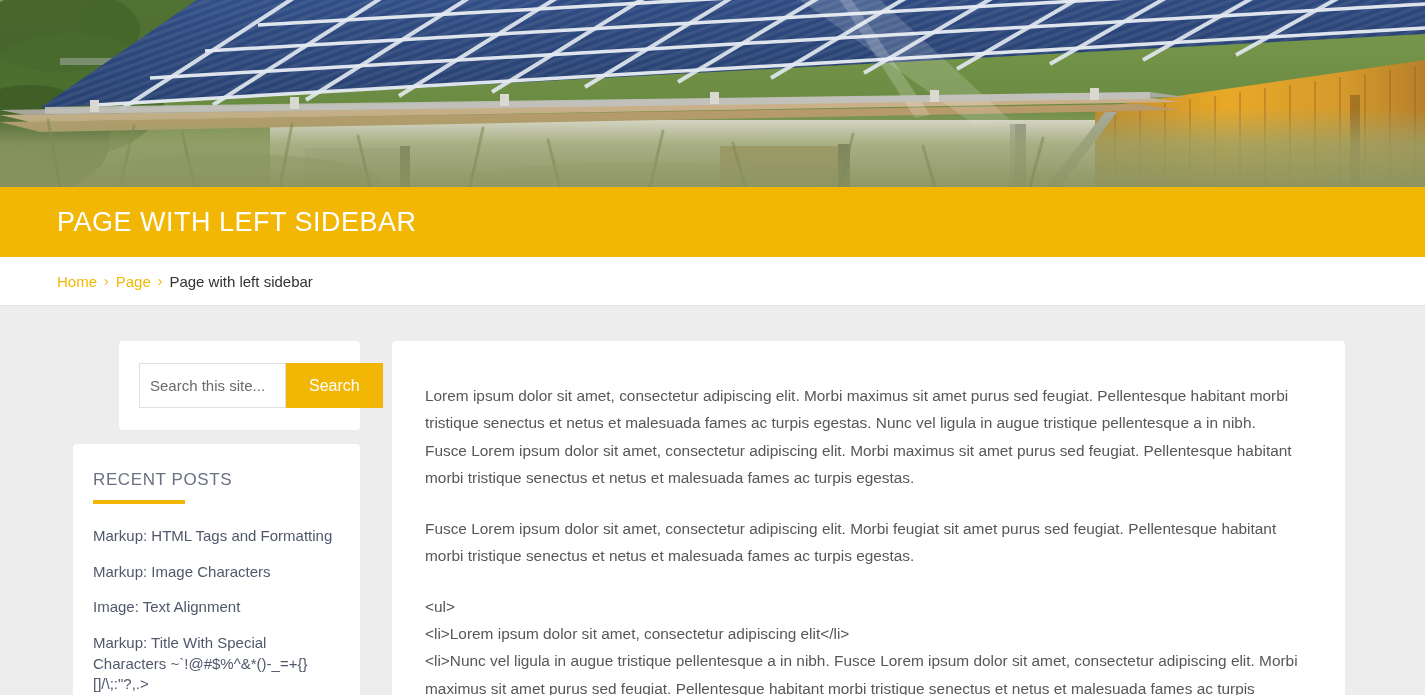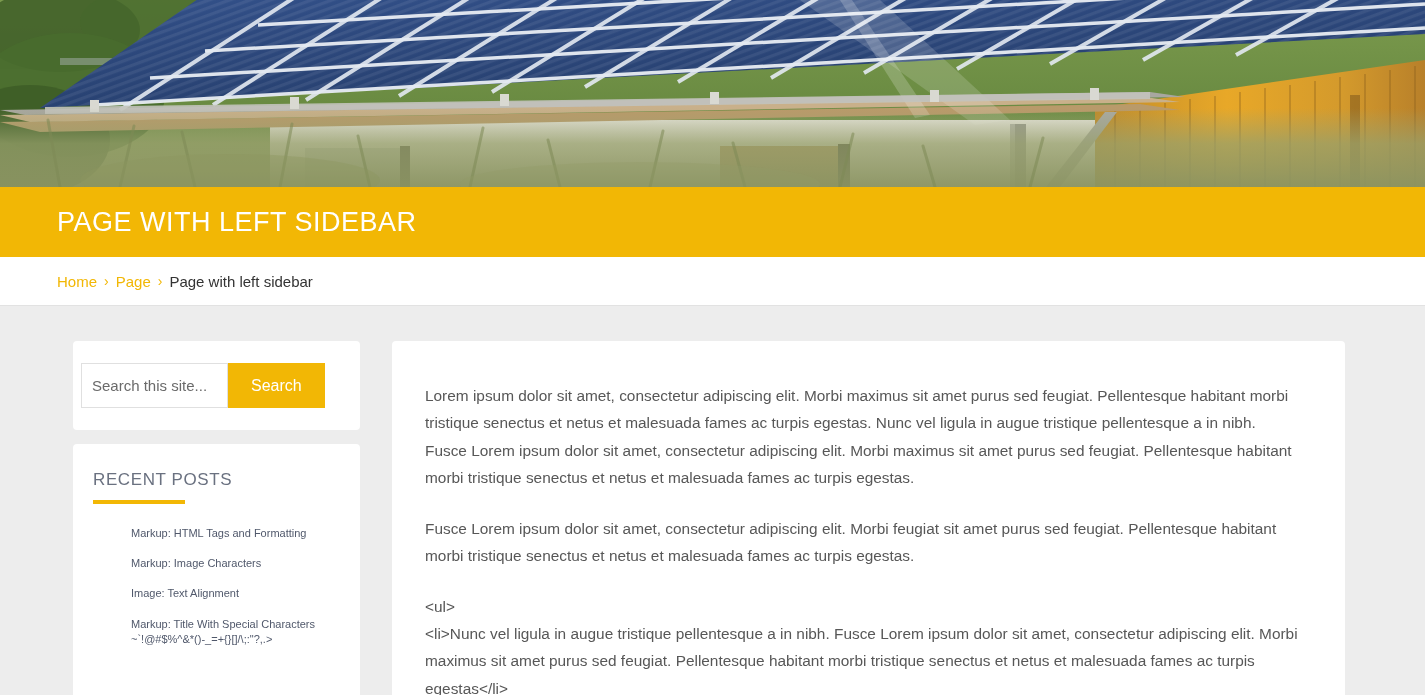--- a/index.html
+++ b/index.html
@@ -65,22 +65,23 @@
   .sidebar { width: 287px; flex: 0 0 287px; }
   .content { width: 953px; flex: 0 0 953px; }
 
   .card {
     background: #ffffff;
     border-radius: 4px;
   }
 
   
   .search-card {
-    padding: 22px 8px;
+    padding: 22px 20px;
     margin-bottom: 14px;
+    margin-left: 46px;
   }
   .search-row { display: flex; align-items: stretch; }
   .search-input {
     width: 147px; height: 45px;
     border: 1px solid #e0e0e0;
     background: #fff;
     padding: 0 10px;
     font-size: 15px;
     color: #555;
     font-family: "Liberation Sans", sans-serif;
@@ -115,25 +116,24 @@
   }
   .widget-underline {
     width: 92px; height: 4px;
     background: #f2b705;
     margin-bottom: 22px;
   }
   .post-list { list-style: none; margin: 0; padding: 0; }
   .post-item { margin-bottom: 15px; }
   .post-link {
     color: #50586b;
-    font-size: 11px;
+    font-size: 15px;
     line-height: 1.38;
     text-decoration: none;
     display: block;
-    margin-left: 38px;
   }
 
   
   .content-card {
     padding: 41px 44px 30px 33px;
     min-height: 320px;
   }
   .body-para {
     margin: 0 0 23px 0;
     color: #575757;
@@ -339,17 +339,18 @@
       </ul>
     </div>
 
   </aside>
 
   <main class="content">
     <div class="card content-card">
       <p class="body-para">Lorem ipsum dolor sit amet, consectetur adipiscing elit. Morbi maximus sit amet purus sed feugiat. Pellentesque habitant morbi tristique senectus et netus et malesuada fames ac turpis egestas. Nunc vel ligula in augue tristique pellentesque a in nibh. Fusce Lorem ipsum dolor sit amet, consectetur adipiscing elit. Morbi maximus sit amet purus sed feugiat. Pellentesque habitant morbi tristique senectus et netus et malesuada fames ac turpis egestas.</p>
       <p class="body-para">Fusce Lorem ipsum dolor sit amet, consectetur adipiscing elit. Morbi feugiat sit amet purus sed feugiat. Pellentesque habitant morbi tristique senectus et netus et malesuada fames ac turpis egestas.</p>
       <p class="raw-line">&lt;ul&gt;</p>
+      <p class="raw-line">&lt;li&gt;Lorem ipsum dolor sit amet, consectetur adipiscing elit&lt;/li&gt;</p>
       <p class="raw-line">&lt;li&gt;Nunc vel ligula in augue tristique pellentesque a in nibh. Fusce Lorem ipsum dolor sit amet, consectetur adipiscing elit. Morbi maximus sit amet purus sed feugiat. Pellentesque habitant morbi tristique senectus et netus et malesuada fames ac turpis egestas&lt;/li&gt;</p>
     </div>
   </main>
 
 </div>
 
 </body></html>

